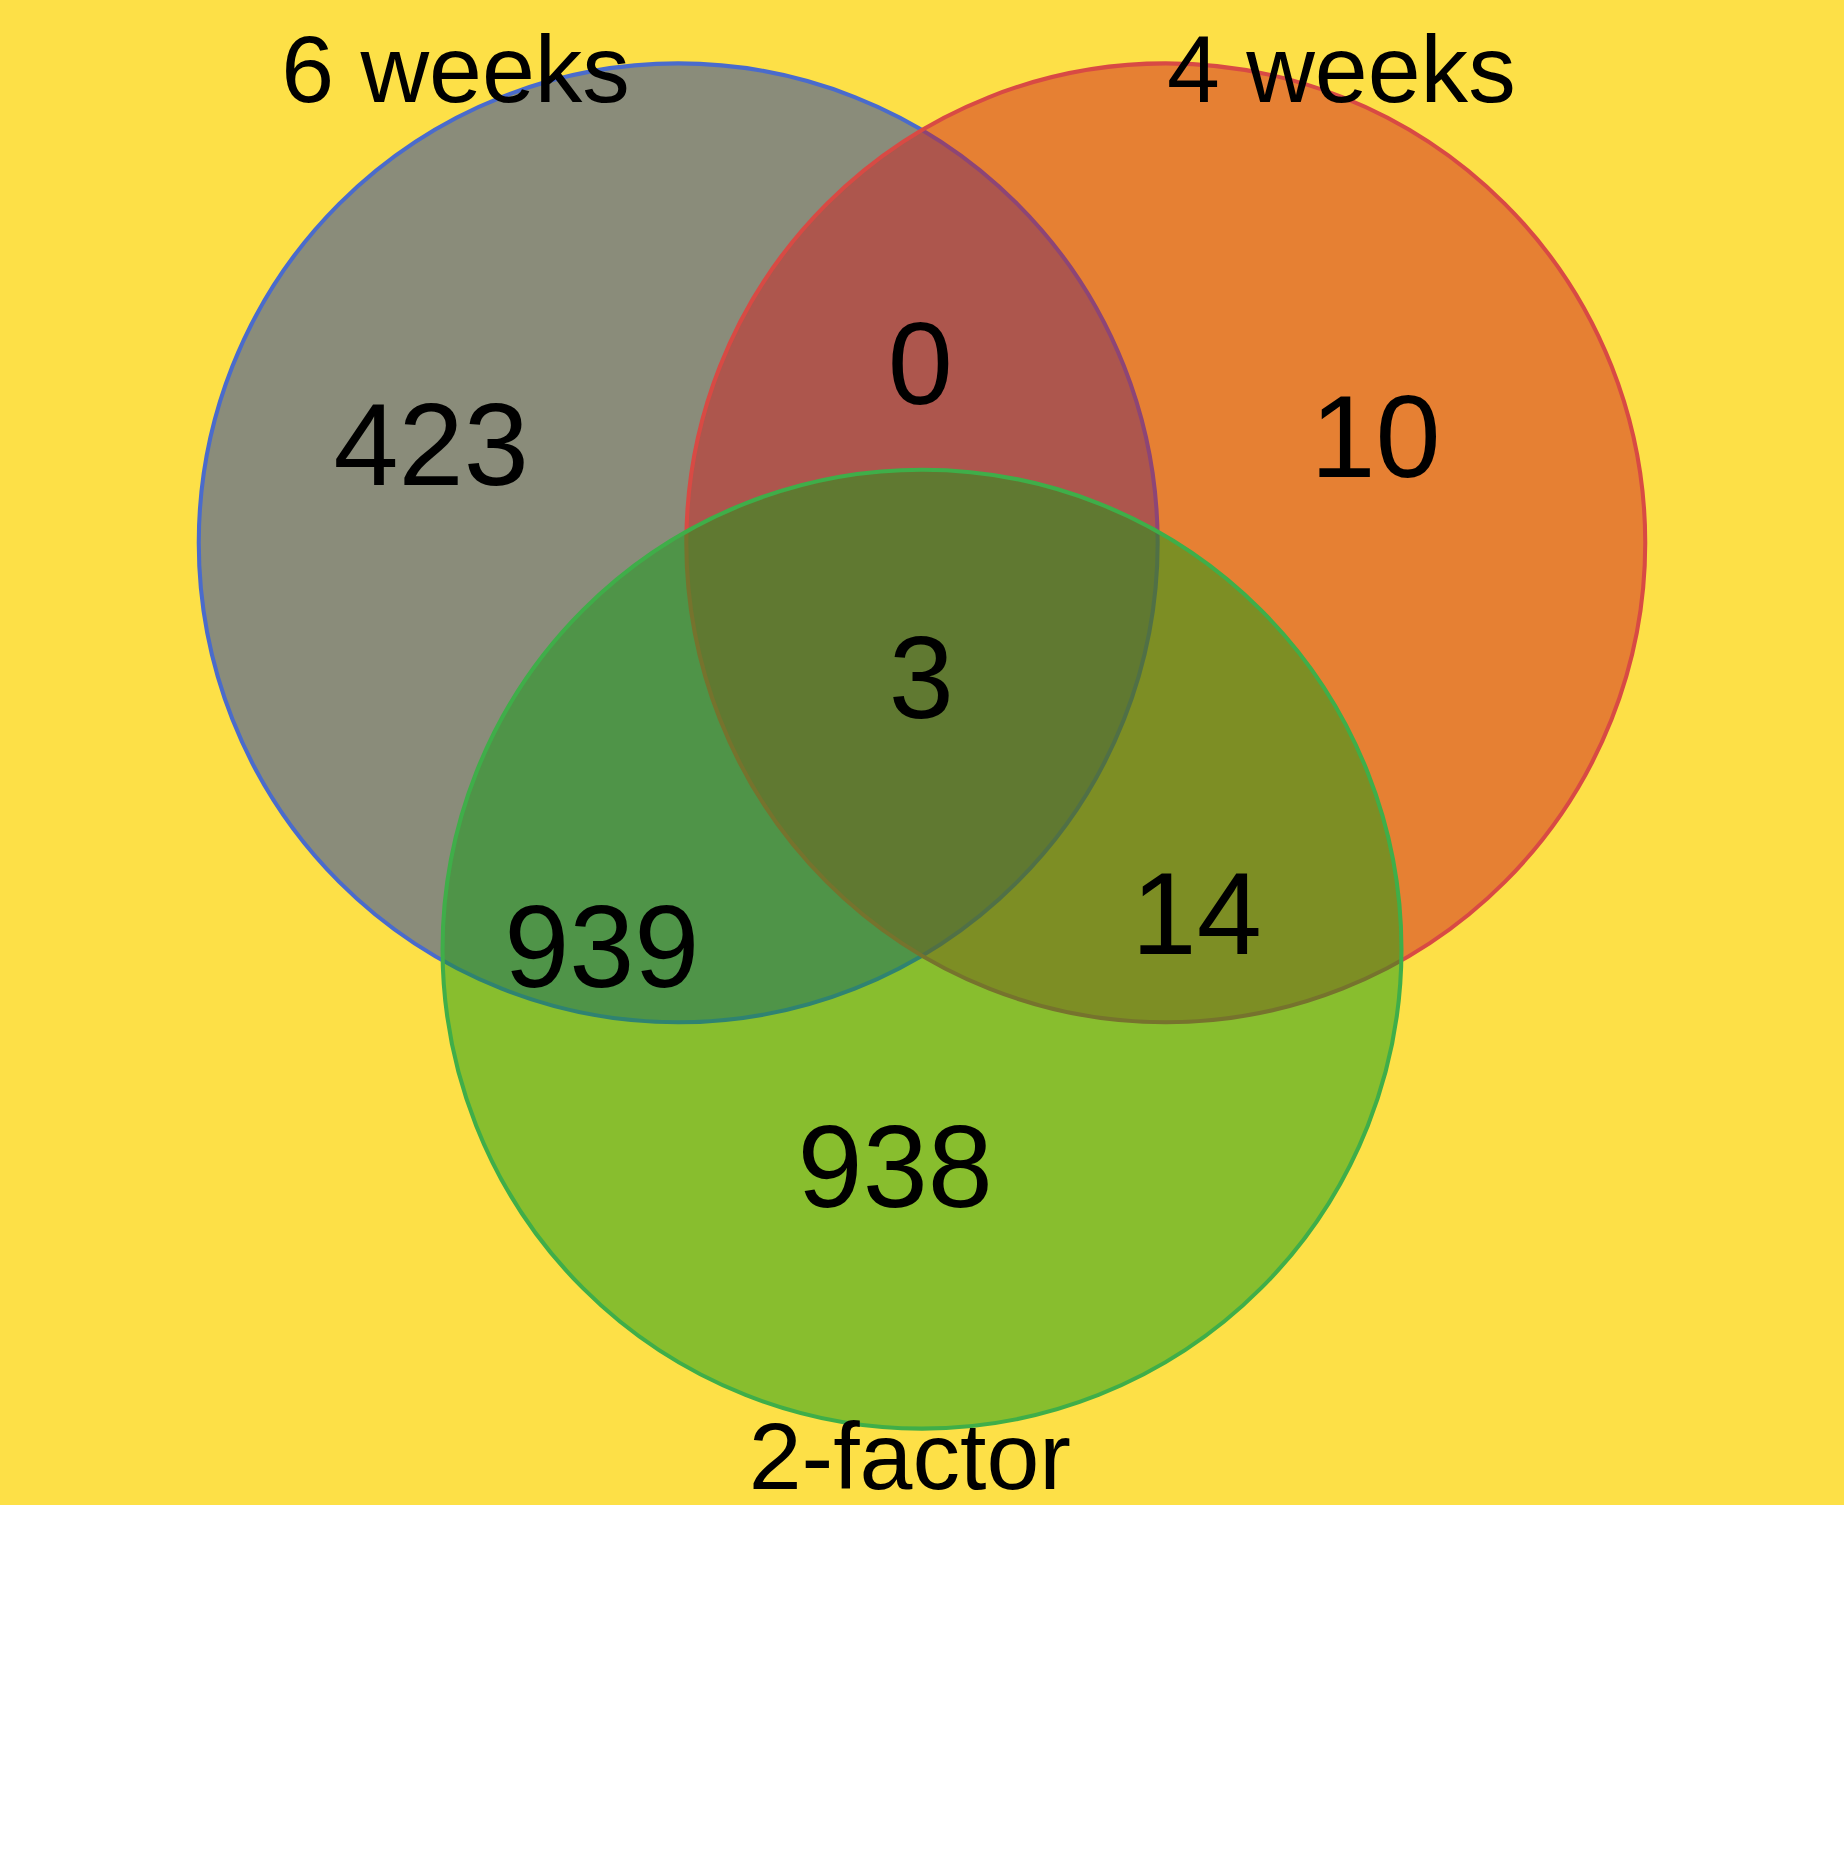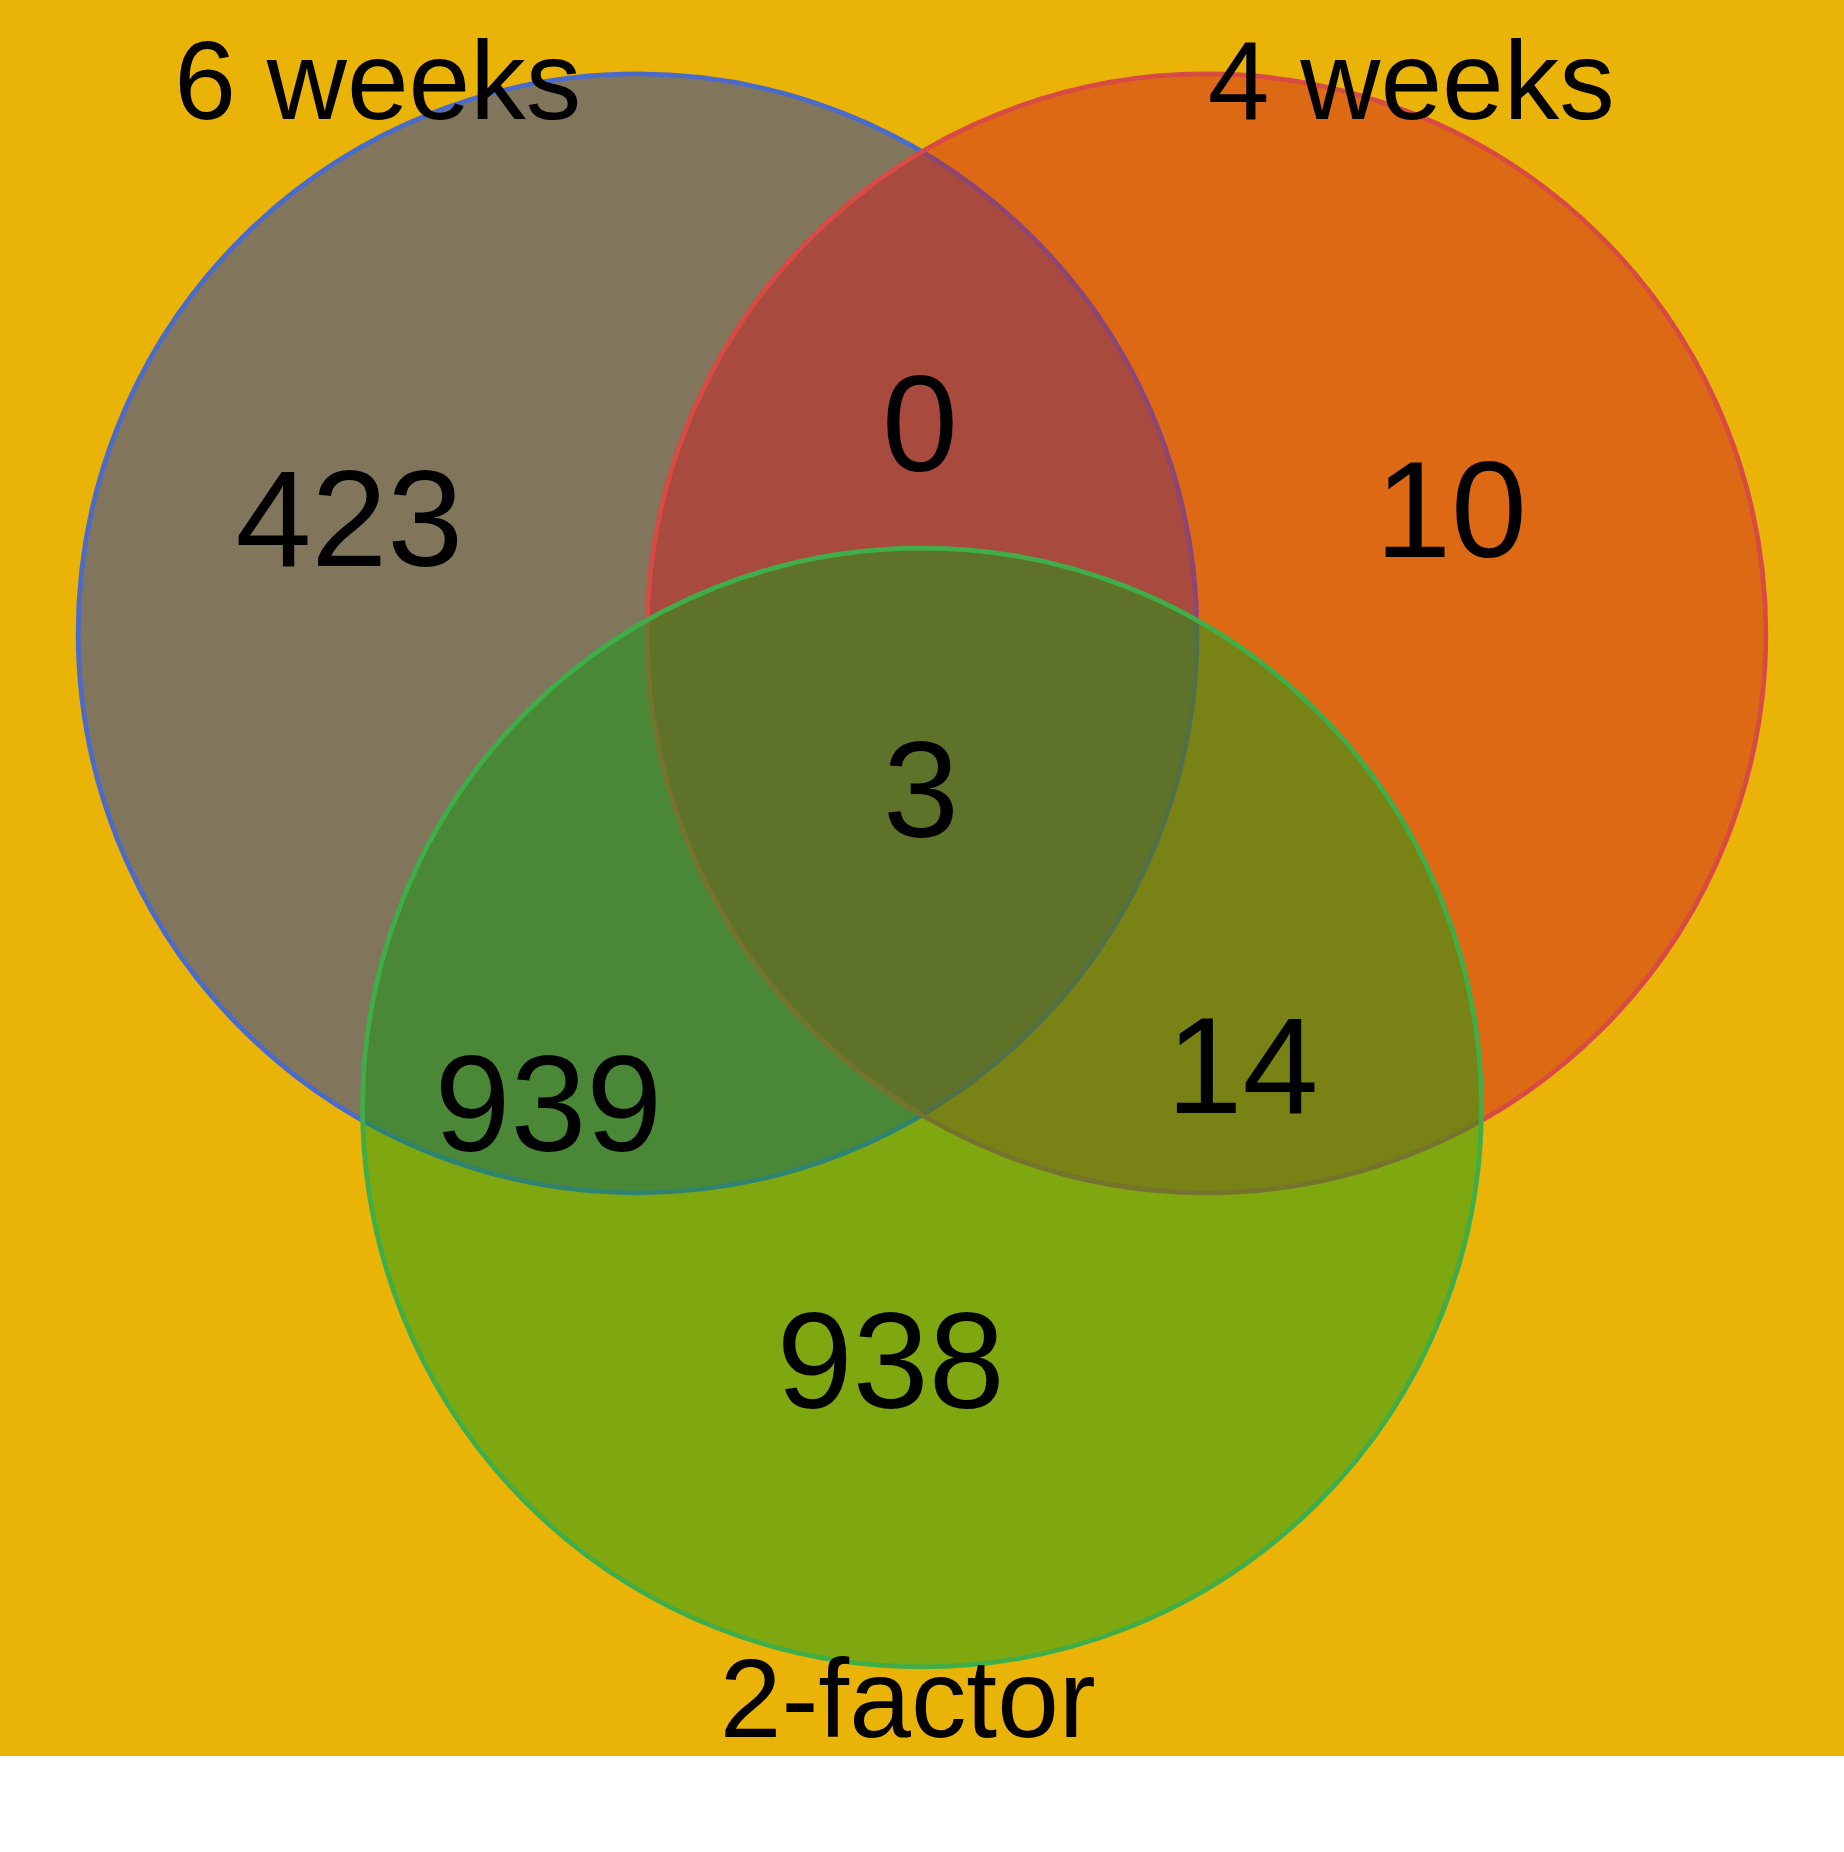--- a/index.html
+++ b/index.html
@@ -2,23 +2,23 @@
 <html><head>
 <meta charset="utf-8">
 <style>
   html, body {
     margin: 0;
     padding: 0;
     background: #ffffff;
   }
   .stage {
     width: 1844px;
-    height: 1756px;
+    height: 1505px;
     margin: 0 auto;
-    background: #eab308;
+    background: #fde047;
     position: relative;
   }
   svg.venn {
     display: block;
     width: 100%;
     height: 100%;
   }
   .venn-circle {
     fill-opacity: 0.5;
     stroke-width: 5;

